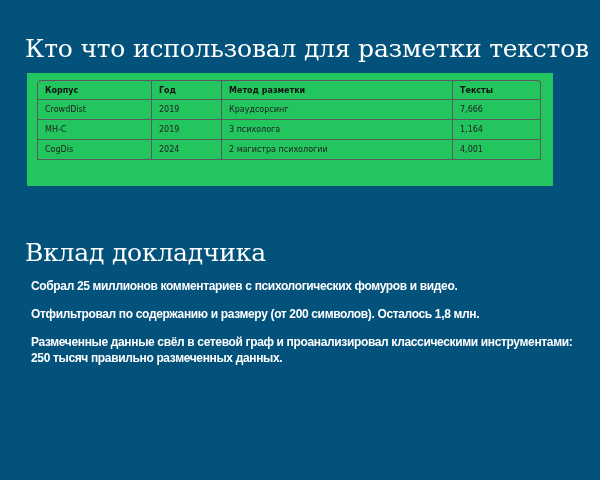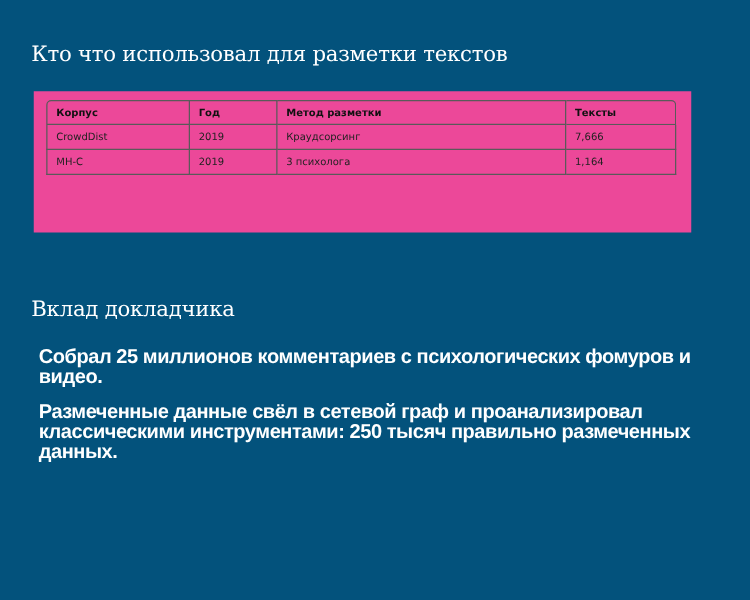--- a/index.html
+++ b/index.html
@@ -12,36 +12,36 @@
       background: #03527c;
       position: relative;
       overflow: hidden;
       font-family: "Liberation Sans", sans-serif;
     }
     .title {
       position: absolute;
       left: 25px;
       color: #ffffff;
       font-family: "DejaVu Serif", serif;
-      font-size: 17px;
+      font-size: 25px;
       letter-spacing: -0.2px;
       white-space: nowrap;
       margin: 0;
       font-weight: normal;
     }
     .title-1 { top: 34px; }
     .title-2 { top: 238px; }
 
     .panel {
       position: absolute;
       left: 27px;
       top: 73px;
       width: 526px;
       height: 113px;
-      background: #ec4899;
+      background: #22c55e;
       overflow: hidden;
     }
     .table {
       position: absolute;
       left: 10px;
       top: 7px;
       border-collapse: separate;
       border-spacing: 0;
       font-family: "DejaVu Sans", sans-serif;
       font-size: 8px;
@@ -73,21 +73,21 @@
     .col-texts { width: 88px; }
 
     .bullets {
       position: absolute;
       left: 31px;
       top: 278px;
       width: 550px;
       color: #ffffff;
       font-family: "Liberation Sans", sans-serif;
       font-weight: bold;
-      font-size: 16px;
+      font-size: 12px;
       letter-spacing: -0.35px;
       line-height: 16px;
       margin: 0;
       padding: 0;
       list-style: none;
     }
     .bullets li {
       margin: 0 0 12px 0;
     }
   </style>
@@ -112,22 +112,29 @@
         <td>2019</td>
         <td>Краудсорсинг</td>
         <td>7,666</td>
       </tr>
       <tr>
         <td>MH-C</td>
         <td>2019</td>
         <td>3 психолога</td>
         <td>1,164</td>
       </tr>
+      <tr>
+        <td>CogDis</td>
+        <td>2024</td>
+        <td>2 магистра психологии</td>
+        <td>4,001</td>
+      </tr>
     </tbody>
   </table>
 </div>
 
 <h1 class="title title-2">Вклад докладчика</h1>
 
 <ul class="bullets">
   <li>Собрал 25 миллионов комментариев с психологических фомуров и видео.</li>
+  <li>Отфильтровал по содержанию и размеру (от 200 символов). Осталось 1,8 млн.</li>
   <li>Размеченные данные свёл в сетевой граф и проанализировал классическими инструментами: 250 тысяч правильно размеченных данных.</li>
 </ul>
 
 </body></html>

